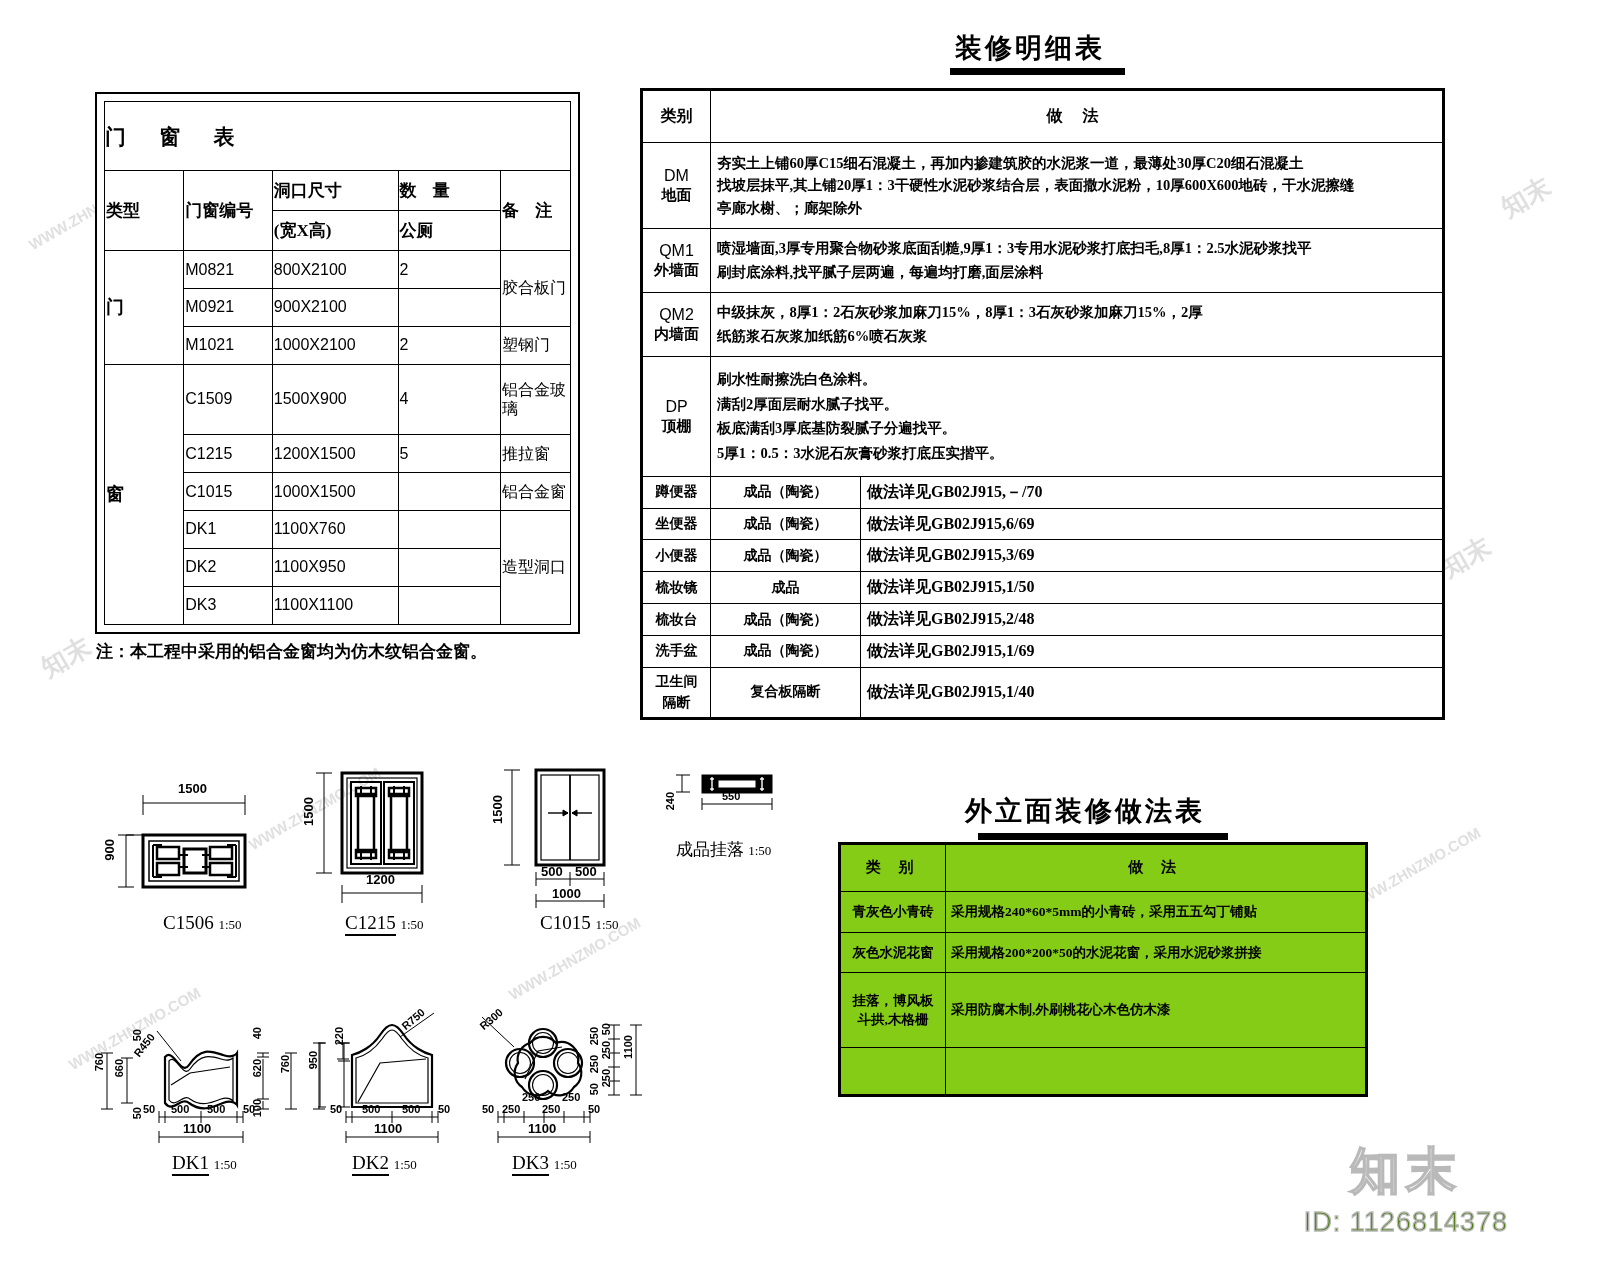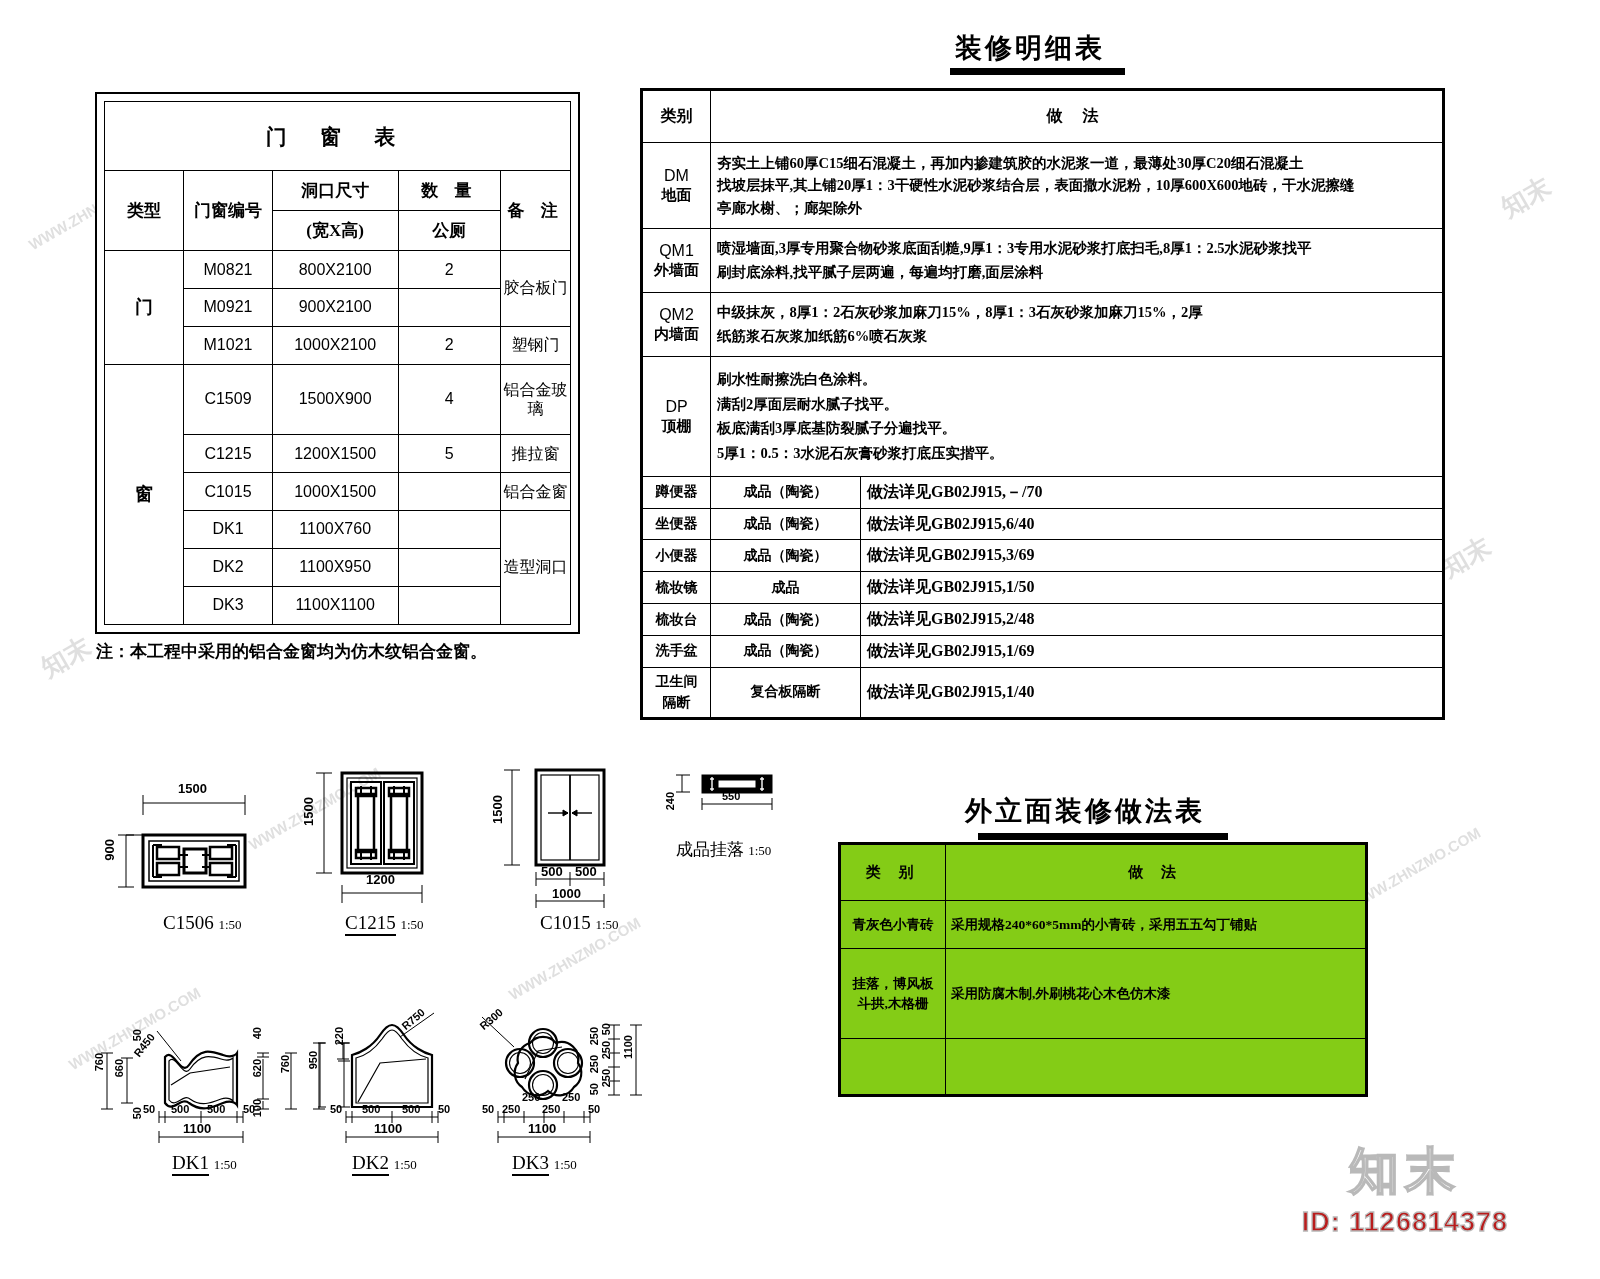--- a/index.html
+++ b/index.html
@@ -4,21 +4,21 @@
 <style>
   html,body{margin:0;padding:0;background:#fff;}
   body{width:1600px;height:1279px;position:relative;overflow:hidden;
        font-family:"Liberation Serif","DejaVu Serif",serif;color:#000;}
   .abs{position:absolute;}
 
   
   #mc-wrap{left:95px;top:92px;width:485px;height:542px;
            border:2px solid #000;padding:7px;box-sizing:border-box;background:#fff;}
   #mc{width:100%;height:100%;border-collapse:collapse;table-layout:fixed;}
-  #mc td{border:1.5px solid #000;text-align:center;font-size:16px;line-height:1.15;}
+  #mc td{border:1.5px solid #000;font-size:16px;line-height:1.15;}
   #mc .title{font-size:21px;letter-spacing:14px;font-weight:bold;padding:8px 0 6px;}
   #mc .hd{font-weight:bold;font-size:17px;}
   #mc .sp{letter-spacing:6px;}
   #mc .num{font-family:"Liberation Sans",sans-serif;font-size:16px;}
   #mc .vert{font-weight:bold;font-size:18px;}
   #mc-note{left:96px;top:640px;font-size:17px;font-weight:bold;white-space:nowrap;}
 
   
   #zx-title{left:955px;top:30px;font-size:27px;font-weight:bold;letter-spacing:3px;}
   #zx-rule{left:950px;top:68px;width:175px;height:7px;background:#000;}
@@ -62,22 +62,22 @@
       transform:rotate(-30deg);white-space:nowrap;pointer-events:none;
       font-family:"Liberation Sans",sans-serif;}
   .wm2{position:absolute;pointer-events:none;
        color:rgba(150,150,150,.30);font-size:26px;font-weight:bold;
        transform:rotate(-30deg);font-family:"Liberation Sans",sans-serif;}
 
   #logo{right:92px;top:1138px;text-align:center;}
   #logo .zw{font-size:50px;font-weight:bold;color:#fff;
             -webkit-text-stroke:1.6px #b9b9b9;letter-spacing:6px;
             font-family:"Liberation Sans",sans-serif;}
-  #logo .idt{font-size:27px;color:#b91c1c;-webkit-text-stroke:1.3px #b9b9b9;
-             font-family:"Liberation Sans",sans-serif;letter-spacing:1px;margin-top:2px;font-weight:bold;}
+  #logo .idt{font-size:27px;color:#4d7c0f;-webkit-text-stroke:1.3px #b9b9b9;
+             font-family:"Liberation Sans",sans-serif;letter-spacing:1px;margin-top:2px;}
 </style>
 </head>
 <body>
 
 <div>
   <div class="wm" style="left:20px;  top:200px;">WWW.ZHNZMO.COM</div>
   <div class="wm" style="left:210px; top:300px;">WWW.ZHNZMO.COM</div>
   <div class="wm" style="left:430px; top:230px;">WWW.ZHNZMO.COM</div>
   <div class="wm" style="left:180px; top:560px;">WWW.ZHNZMO.COM</div>
   <div class="wm" style="left:760px; top:200px;">WWW.ZHNZMO.COM</div>
@@ -243,21 +243,21 @@
       </tr>
 
       <tr style="height:28px">
         <td class="mid">蹲便器</td>
         <td class="mid">成品（陶瓷）</td>
         <td class="ref">做法详见GB02J915,－/70</td>
       </tr>
       <tr style="height:28px">
         <td class="mid">坐便器</td>
         <td class="mid">成品（陶瓷）</td>
-        <td class="ref">做法详见GB02J915,6/40</td>
+        <td class="ref">做法详见GB02J915,6/69</td>
       </tr>
       <tr style="height:28px">
         <td class="mid">小便器</td>
         <td class="mid">成品（陶瓷）</td>
         <td class="ref">做法详见GB02J915,3/69</td>
       </tr>
       <tr style="height:28px">
         <td class="mid">梳妆镜</td>
         <td class="mid">成品</td>
         <td class="ref">做法详见GB02J915,1/50</td>
@@ -292,20 +292,24 @@
         <col>
       </colgroup>
     <tbody>
       <tr style="height:30px">
         <td class="hd"><span class="sp">类 别</span></td>
         <td class="hd"><span class="sp">做 法</span></td>
       </tr>
       <tr style="height:26px">
         <td class="cat">青灰色小青砖</td>
         <td>采用规格240*60*5mm的小青砖，采用五五勾丁铺贴</td>
+      </tr>
+      <tr style="height:26px">
+        <td class="cat">灰色水泥花窗</td>
+        <td>采用规格200*200*50的水泥花窗，采用水泥砂浆拼接</td>
       </tr>
       <tr style="height:48px">
         <td class="cat" style="white-space:pre-line">挂落，博风板
 斗拱,木格栅</td>
         <td>采用防腐木制,外刷桃花心木色仿木漆</td>
       </tr>
       <tr style="height:30px">
         <td class="cat"></td>
         <td></td>
       </tr>

